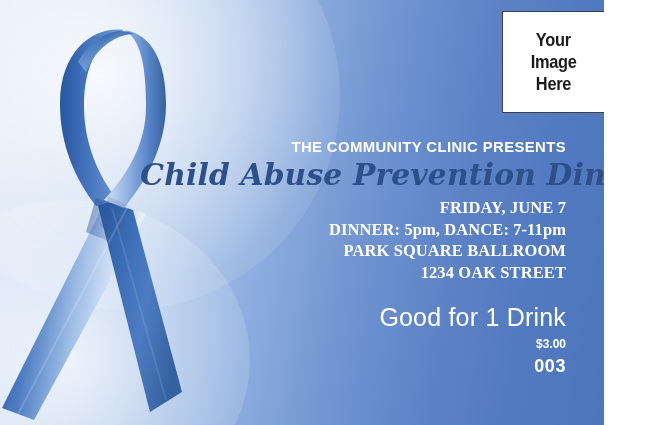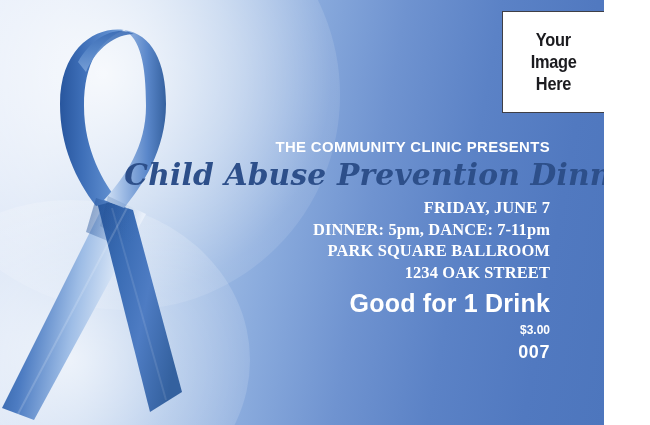--- a/index.html
+++ b/index.html
@@ -84,21 +84,21 @@
     font-size: 19px;
     line-height: 22px;
     color: #1b1b1f;
     letter-spacing: -0.3px;
     transform: scaleX(0.86);
   }
 
   
   #copy {
     position: absolute;
-    right: 54px;
+    right: 38px;
     top: 138px;
     width: 430px;
     text-align: right;
   }
   .presents {
     font-weight: bold;
     font-size: 15.5px;
     letter-spacing: 0.4px;
     color: #ffffff;
     line-height: 18px;
@@ -125,25 +125,25 @@
     color: #ffffff;
     letter-spacing: 0.1px;
     transform: scaleX(0.97);
     transform-origin: right center;
   }
   #detail-lines {
     margin-top: 4px;
     font-family: Liberation Serif, serif;
   }
   .good {
-    font-weight: bold;
+    font-weight: normal;
     font-size: 25px;
     line-height: 30px;
     color: #ffffff;
-    margin-top: 5px;
+    margin-top: 19px;
     letter-spacing: 0.2px;
   }
   .thanks {
     font-weight: bold;
     font-size: 17px;
     line-height: 21px;
     color: #ffffff;
     margin-top: 1px;
     letter-spacing: 0.1px;
   }
@@ -265,16 +265,16 @@
       <div class="detail">DINNER: 5pm, DANCE: 7-11pm</div>
       <div class="detail">PARK SQUARE BALLROOM</div>
       <div class="detail">1234 OAK STREET</div>
     </div>
 
     <div class="good">Good for 1 Drink</div>
 
 
     <div class="price">$3.00</div>
 
-    <div class="serial">007</div>
+    <div class="serial">003</div>
   </div>
 
 </div>
 
 </body></html>

